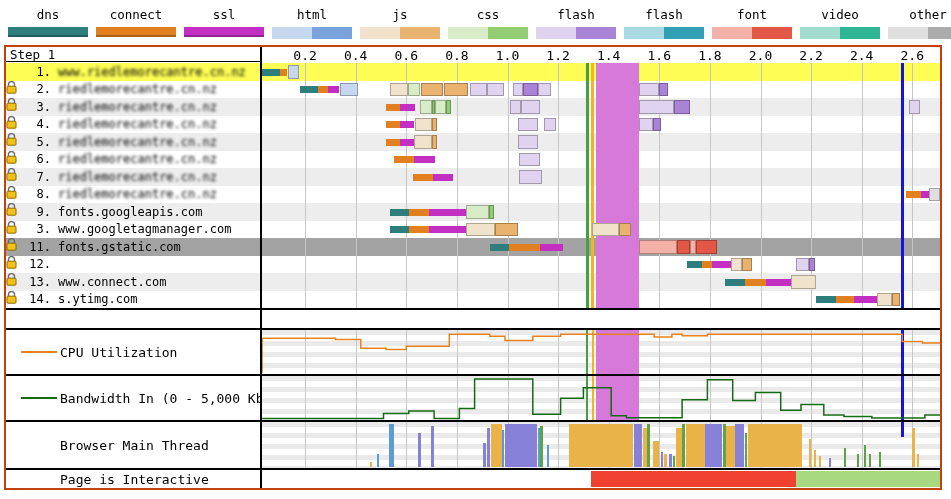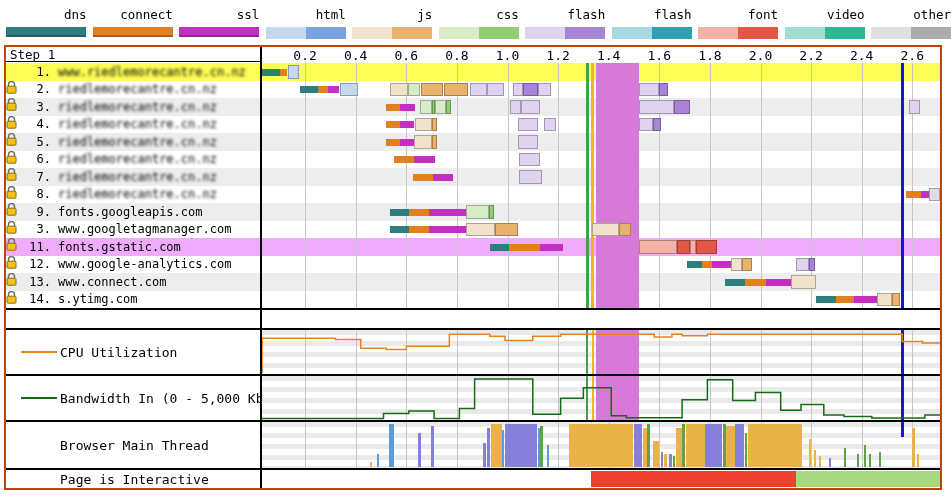--- a/index.html
+++ b/index.html
@@ -1,18 +1,18 @@
 <!DOCTYPE html>
 <html><head>
 <meta charset="utf-8">
 <style>
   html,body{margin:0;padding:0;background:#fff;}
   body{width:951px;height:499px;position:relative;font-family:"DejaVu Sans Mono",monospace;color:#000;overflow:hidden;}
   #legend{position:absolute;top:0;left:0;width:951px;height:45px;display:flex;}
-  .leg-item{flex:1;display:flex;flex-direction:column;align-items:flex-end;padding-top:7px;font-size:12.5px;}
+  .leg-item{flex:1;display:flex;flex-direction:column;align-items:center;padding-top:7px;font-size:12.5px;padding-left:8px;}
   .leg-bar{margin-top:5px;width:80px;display:flex;}
   .leg-half{flex:1;height:100%;}
   #wf-table{position:absolute;top:45px;left:4px;width:934px;height:441px;border:2px solid #c2410c;background:#fff;}
   .vdiv{position:absolute;left:254px;top:0;width:2px;height:441px;background:#000;z-index:5;}
   .hsep{position:absolute;left:0;width:934px;height:2px;background:#000;z-index:4;}
   #step-cell{position:absolute;left:0;top:0;width:254px;height:15px;padding-left:4px;font-size:12.5px;line-height:15px;border-bottom:1px solid #000;box-sizing:border-box;}
   .tick-label{position:absolute;width:34px;text-align:center;font-size:13px;line-height:17px;}
   .wf-row{position:absolute;left:0;width:934px;display:flex;align-items:center;font-size:12px;}
   .lockbox{width:14px;margin-left:5px;display:inline-block;flex:0 0 14px;}
   .rownum{display:inline-block;width:26px;text-align:right;white-space:pre;flex:0 0 26px;}
@@ -211,39 +211,38 @@
       <div class="wf-row" style="top: 173.5px; height: 17.5px; background: rgb(255, 255, 255);">
         <span class="lockbox">
           <svg width="11" height="13" viewBox="0 0 11 13">
             <path d="M2.5 5.5V3.6a3 3 0 0 1 6 0v1.9" fill="none" stroke="#6b6b6b" stroke-width="1.4"></path>
             <rect x="1" y="5.2" width="9" height="7" rx="1" fill="#f2c21a" stroke="#8a6d00"></rect>
           </svg>
         </span>
         <span class="rownum">3.</span>
         <span class="rowdomain">www.googletagmanager.com</span>
       </div>
-      <div class="wf-row" style="top: 191px; height: 17.5px; background: #f0abfc;">
+      <div class="wf-row" style="top: 191px; height: 17.5px; background: #a3a3a3;">
         <span class="lockbox">
           <svg width="11" height="13" viewBox="0 0 11 13">
             <path d="M2.5 5.5V3.6a3 3 0 0 1 6 0v1.9" fill="none" stroke="#6b6b6b" stroke-width="1.4"></path>
             <rect x="1" y="5.2" width="9" height="7" rx="1" fill="#f2c21a" stroke="#8a6d00"></rect>
           </svg>
         </span>
         <span class="rownum">11.</span>
         <span class="rowdomain">fonts.gstatic.com</span>
       </div>
       <div class="wf-row" style="top: 208.5px; height: 17.5px; background: rgb(255, 255, 255);">
         <span class="lockbox">
           <svg width="11" height="13" viewBox="0 0 11 13">
             <path d="M2.5 5.5V3.6a3 3 0 0 1 6 0v1.9" fill="none" stroke="#6b6b6b" stroke-width="1.4"></path>
             <rect x="1" y="5.2" width="9" height="7" rx="1" fill="#f2c21a" stroke="#8a6d00"></rect>
           </svg>
         </span>
         <span class="rownum">12.</span>
-        <span class="rowdomain">www.google-analytics.com</span>
       </div>
       <div class="wf-row" style="top: 226px; height: 17.5px; background: rgb(237, 237, 237);">
         <span class="lockbox">
           <svg width="11" height="13" viewBox="0 0 11 13">
             <path d="M2.5 5.5V3.6a3 3 0 0 1 6 0v1.9" fill="none" stroke="#6b6b6b" stroke-width="1.4"></path>
             <rect x="1" y="5.2" width="9" height="7" rx="1" fill="#f2c21a" stroke="#8a6d00"></rect>
           </svg>
         </span>
         <span class="rownum">13.</span>
         <span class="rowdomain">www.connect.com</span>

